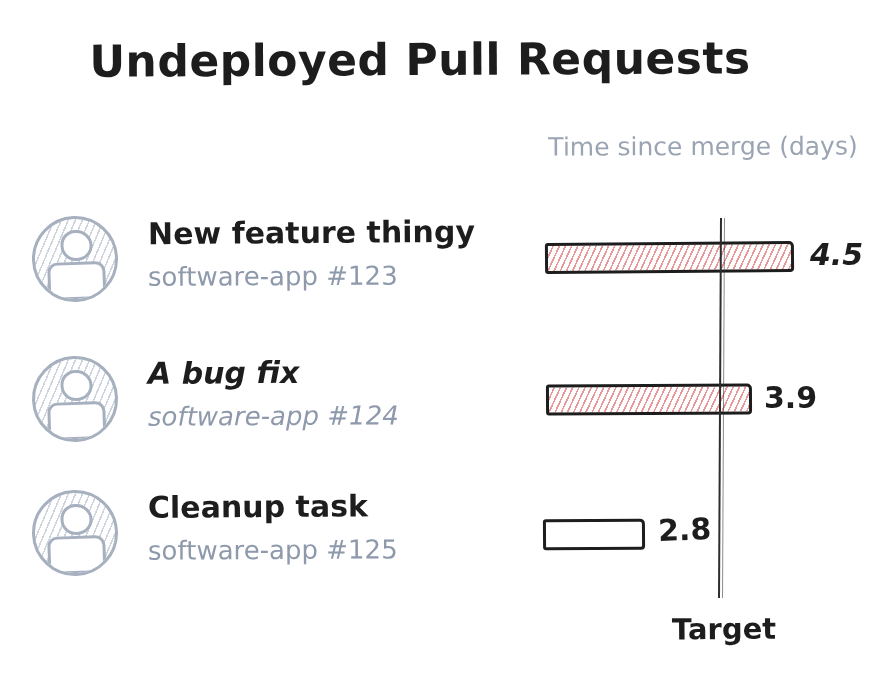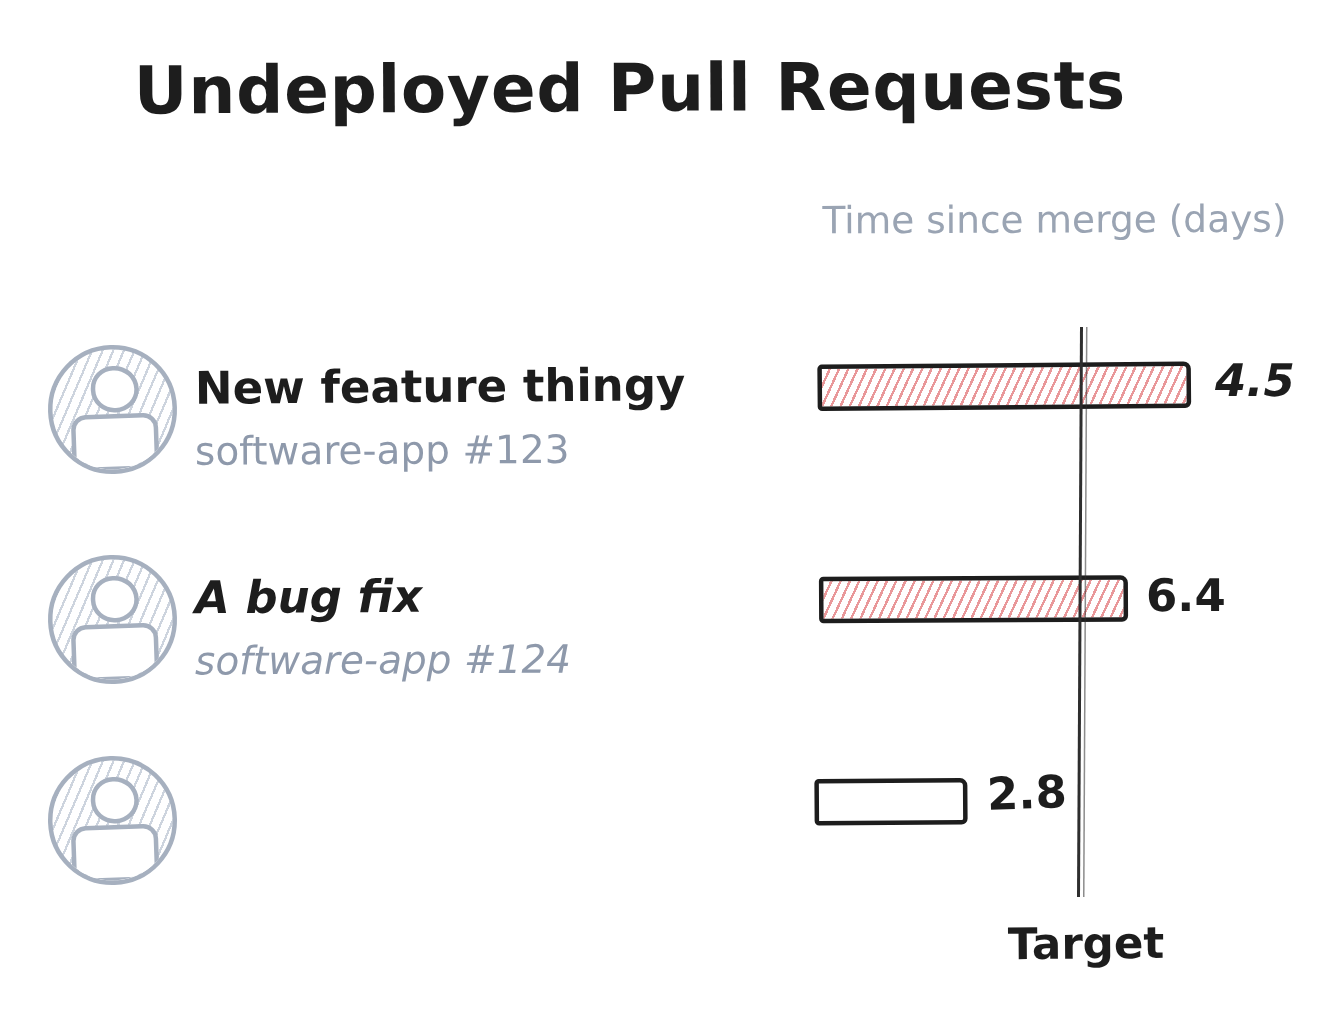--- a/index.html
+++ b/index.html
@@ -36,23 +36,22 @@
     color: #9aa4b3;
     transform: rotate(-0.2deg);
   }
 
   
   .pr-row {
     position: absolute;
     left: 32px;
     height: 88px;
     display: flex;
-    align-items: flex-end;
-    gap: 12px;
-    margin-top: 12px;
+    align-items: flex-start;
+    gap: 30px;
   }
   .row-0 { top: 216px; }
   .row-1 { top: 356px; font-style: italic; }
   .row-2 { top: 490px; }
 
   .avatar {
     position: relative;
     width: 86px; height: 86px;
     flex-shrink: 0;
     border-radius: 50%;
@@ -175,26 +174,30 @@
       <div class="pr-title">A bug fix</div>
       <div class="pr-repo">software-app #124</div>
     </div>
   </div>
 
   <div class="pr-row row-2">
     <div class="avatar">
       <div class="avatar-head"></div>
       <div class="avatar-body"></div>
     </div>
+    <div class="pr-text">
+      <div class="pr-title">Cleanup task</div>
+      <div class="pr-repo">software-app #125</div>
+    </div>
   </div>
 
   <div class="bar bar-0 hatched"></div>
   <div class="bar bar-1 hatched"></div>
   <div class="bar bar-2"></div>
 
   <div class="bar-value value-0">4.5</div>
-  <div class="bar-value value-1">6.4</div>
+  <div class="bar-value value-1">3.9</div>
   <div class="bar-value value-2">2.8</div>
 
   <div class="target-line"></div>
   <div class="target-label">Target</div>
 
 </div>
 
 </body></html>

